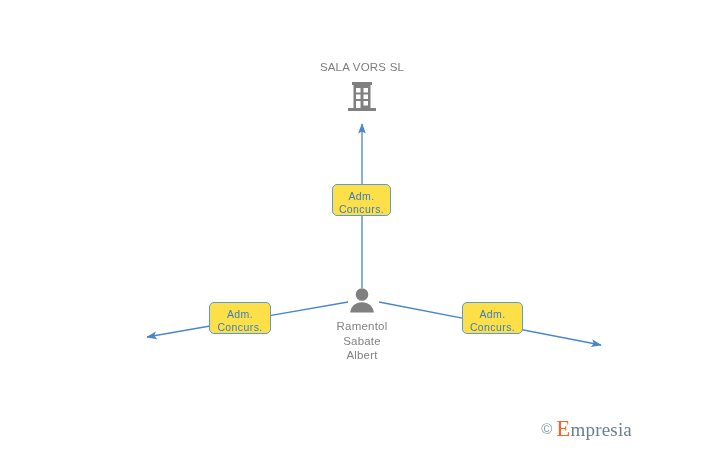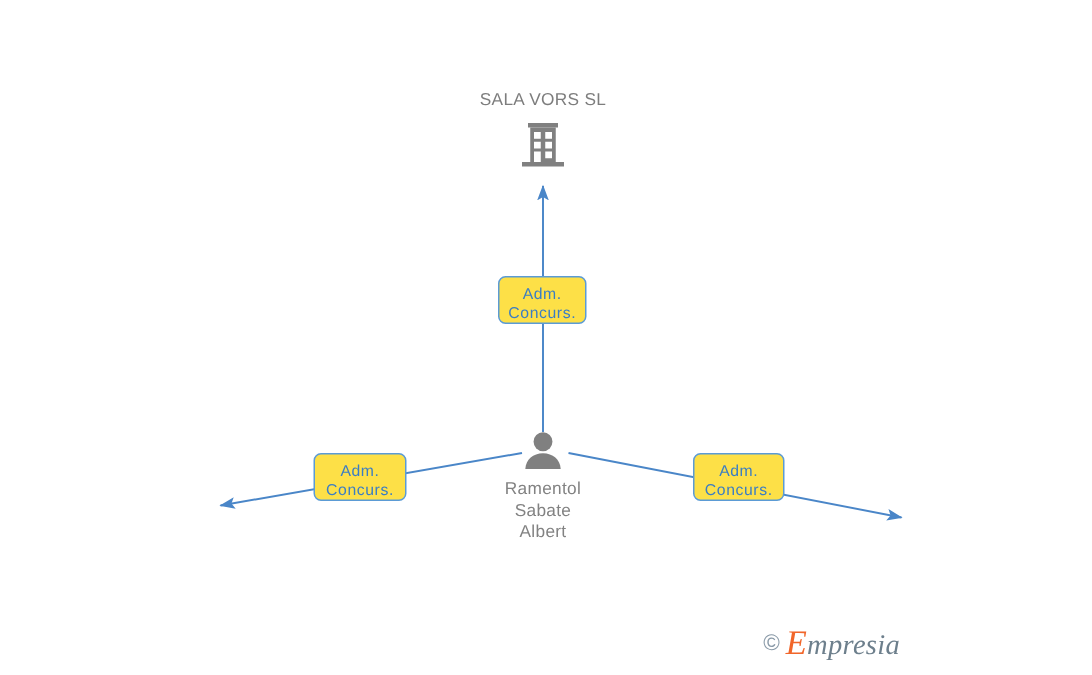--- a/index.html
+++ b/index.html
@@ -10,20 +10,21 @@
   body {
     font-family: "Liberation Sans", sans-serif;
     -webkit-font-smoothing: antialiased;
   }
   #canvas {
     position: relative;
     width: 612px;
     height: 450px;
     background: #ffffff;
     overflow: hidden;
+    padding-left: 32px;
   }
   #edges {
     position: absolute;
     left: 0;
     top: 0;
     width: 728px;
     height: 450px;
   }
 
   
@@ -88,21 +89,20 @@
     gap: 4px;
     user-select: none;
   }
   #watermark .copy {
     font-size: 15px;
     color: #8a9aa8;
     line-height: 1;
   }
   #watermark .brand {
     font-family: "Liberation Serif", serif;
-    font-style: italic;
     font-size: 19px;
     line-height: 1;
     color: #6d7f8c;
     letter-spacing: .2px;
   }
   #watermark .brand .cap {
     color: #f1662a;
     font-size: 23px;
   }
 </style>

